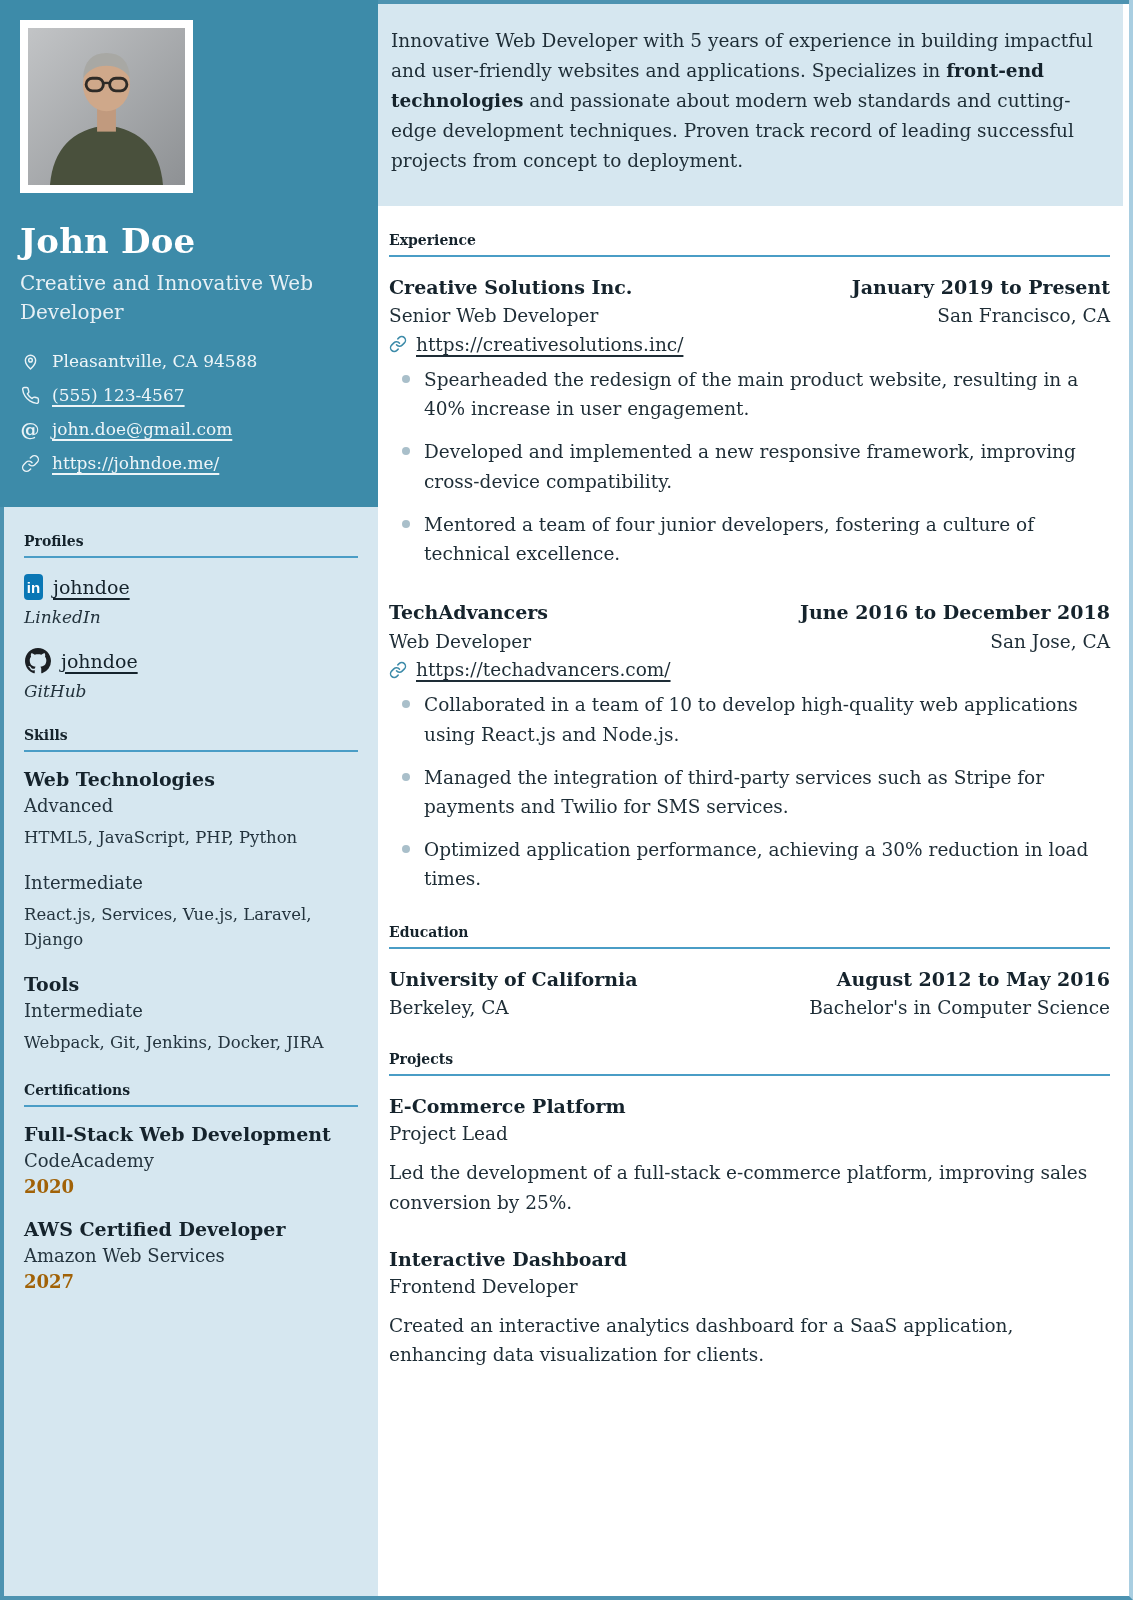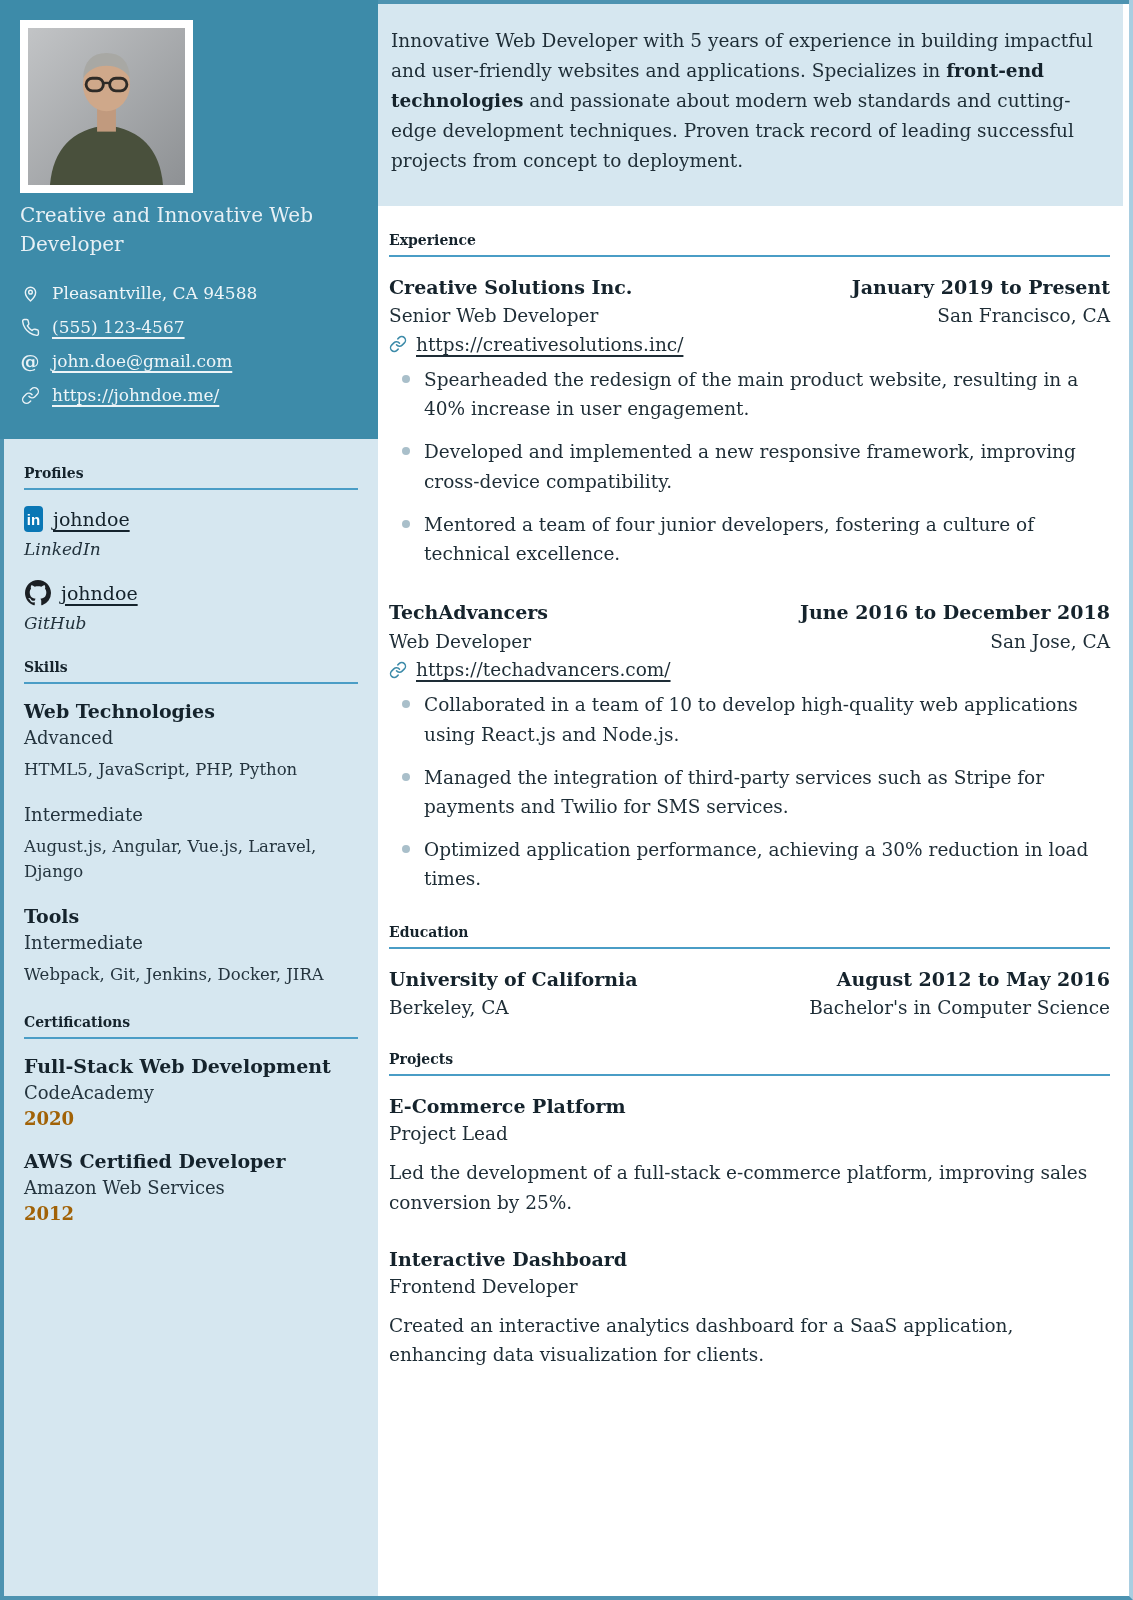--- a/index.html
+++ b/index.html
@@ -103,20 +103,21 @@
           <path d="M14 100 Q17 66 50 62 Q83 66 86 100 Z" fill="#49503c"></path>
           <rect x="44" y="48" width="12" height="18" fill="#c19a7e"></rect>
           <ellipse cx="50" cy="36" rx="15" ry="17" fill="#cfa88a"></ellipse>
           <path d="M35 32 Q36 16 50 16 Q64 16 65 32 Q60 24 50 24 Q40 24 35 32 Z" fill="#a8a8a4"></path>
           <rect x="37" y="32" width="11" height="8" rx="4" fill="none" stroke="#2e2a26" stroke-width="1.8"></rect>
           <rect x="52" y="32" width="11" height="8" rx="4" fill="none" stroke="#2e2a26" stroke-width="1.8"></rect>
           <line x1="48" y1="35" x2="52" y2="35" stroke="#2e2a26" stroke-width="1.5"></line>
         </svg>
       </div>
 
+      <h1 class="person-name">John Doe</h1>
       <div class="person-title">Creative and Innovative Web Developer</div>
 
       <div class="contact-list">
         <div class="contact-item">
           <span class="cicon">
             <svg viewBox="0 0 24 24">
                 <path d="M12 21.5s-6.5-5.6-6.5-11a6.5 6.5 0 1 1 13 0c0 5.4-6.5 11-6.5 11z"></path>
                 <circle cx="12" cy="10.3" r="2.3"></circle>
               </svg>
           </span>
@@ -177,41 +178,41 @@
       <div class="side-section">
         <div class="side-heading">Skills</div>
 
         <div class="skill-item">
           <div class="skill-name">Web Technologies</div>
           <div class="skill-level">Advanced</div>
           <div class="skill-keywords">HTML5, JavaScript, PHP, Python</div>
         </div>
         <div class="skill-item">
           <div class="skill-level">Intermediate</div>
-          <div class="skill-keywords">August.js, Angular, Vue.js, Laravel, Django</div>
+          <div class="skill-keywords">React.js, Services, Vue.js, Laravel, Django</div>
         </div>
         <div class="skill-item">
           <div class="skill-name">Tools</div>
           <div class="skill-level">Intermediate</div>
           <div class="skill-keywords">Webpack, Git, Jenkins, Docker, JIRA</div>
         </div>
       </div>
 
       <div class="side-section">
         <div class="side-heading">Certifications</div>
 
         <div class="cert-item">
           <div class="cert-title">Full-Stack Web Development</div>
           <div class="cert-issuer">CodeAcademy</div>
           <div class="cert-year">2020</div>
         </div>
         <div class="cert-item">
           <div class="cert-title">AWS Certified Developer</div>
           <div class="cert-issuer">Amazon Web Services</div>
-          <div class="cert-year">2012</div>
+          <div class="cert-year">2027</div>
         </div>
       </div>
 
     </div>
   </aside>
 
   <main class="main">
 
     <div class="summary-box">
       <span>Innovative Web Developer with 5 years of experience in building impactful and user-friendly websites and applications. Specializes in </span><strong>front-end technologies</strong><span> and passionate about modern web standards and cutting-edge development techniques. Proven track record of leading successful projects from concept to deployment.</span>

